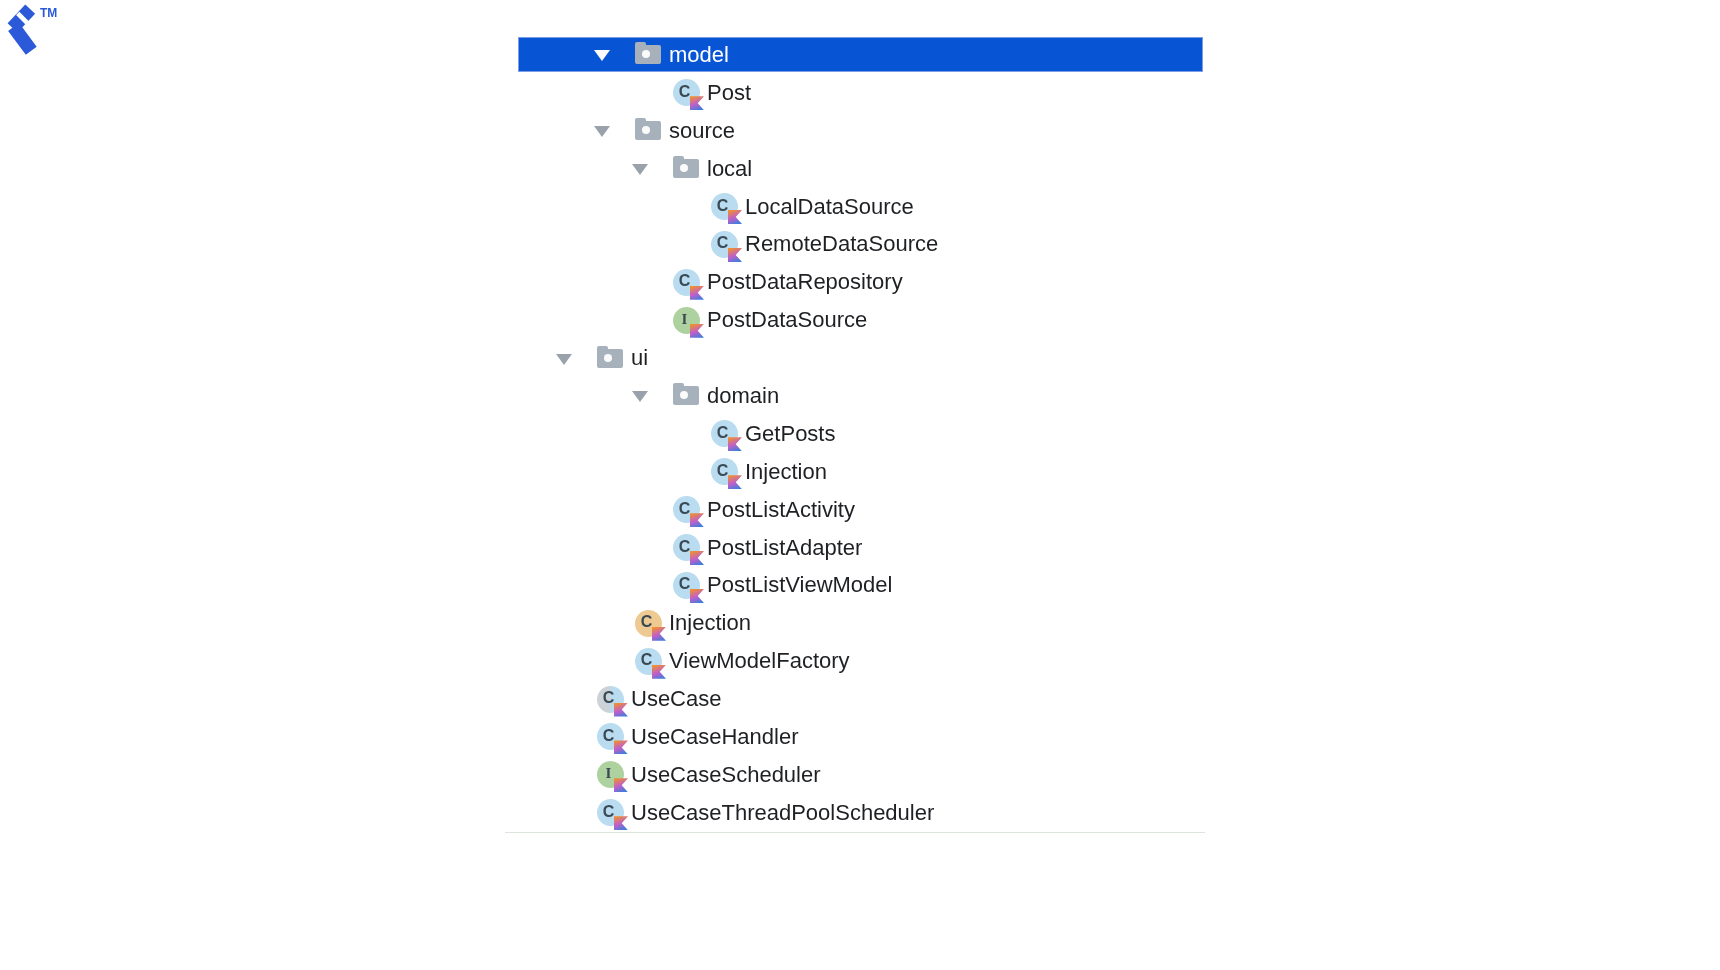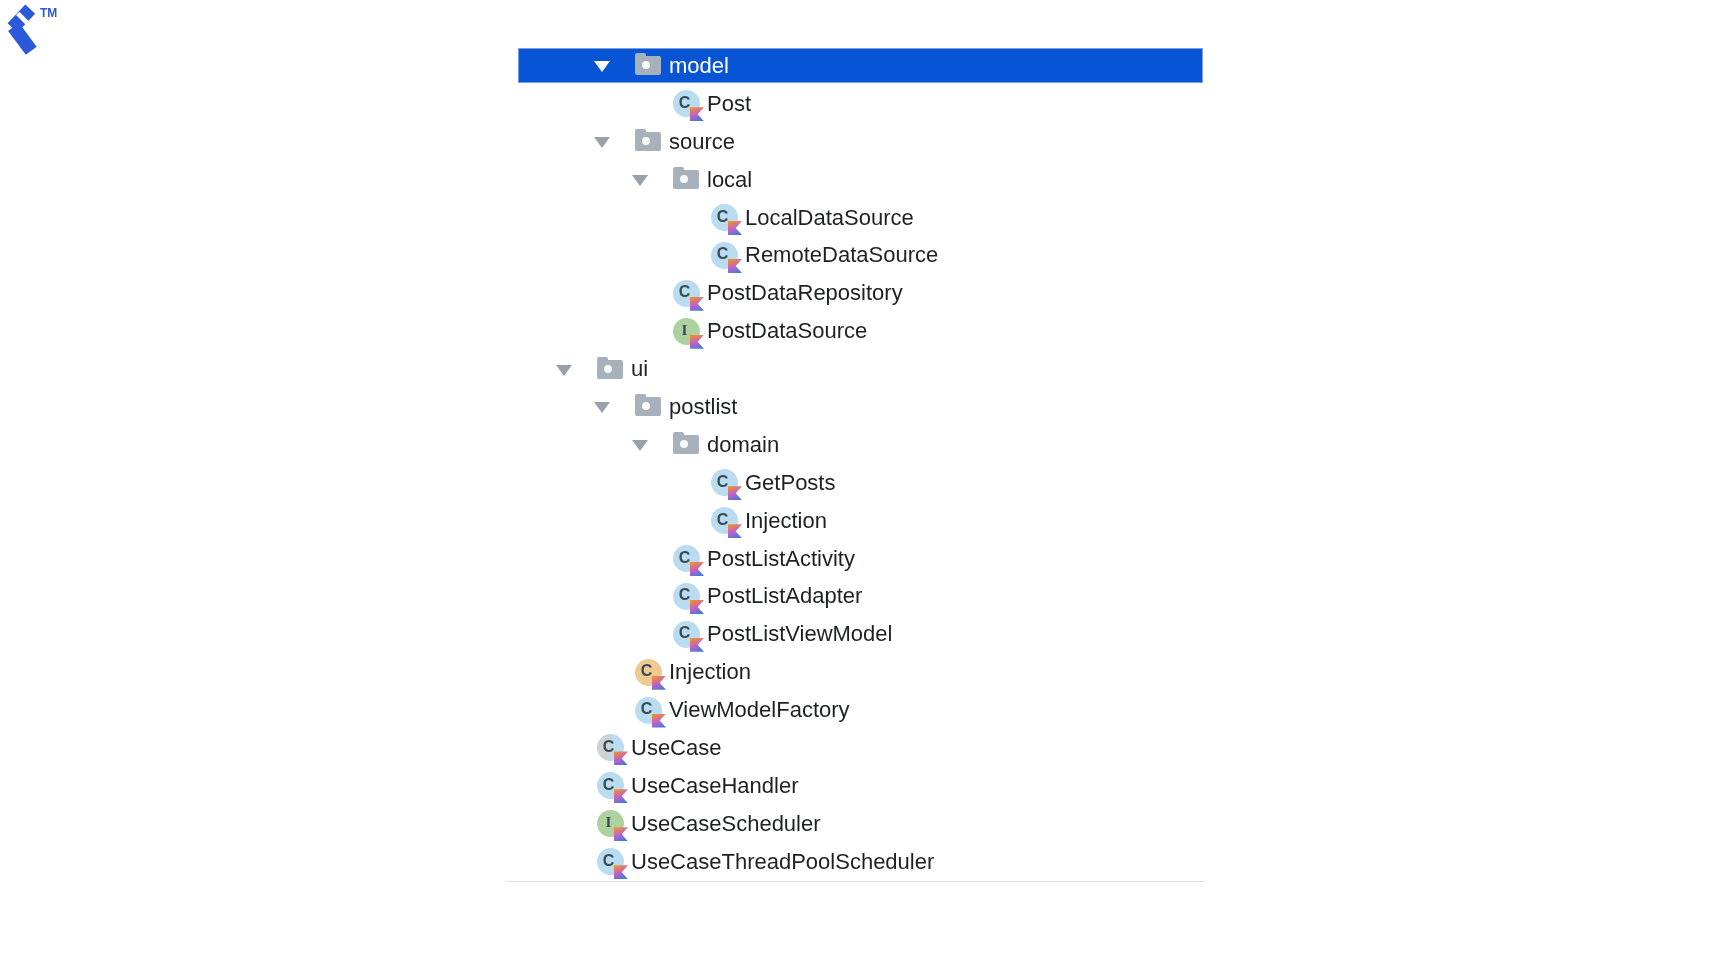--- a/index.html
+++ b/index.html
@@ -13,21 +13,21 @@
   .logo{position:absolute;left:6px;top:4px;width:70px;height:60px;}
   .logo svg{position:absolute;left:0;top:0;}
   .logo .tm{
     position:absolute;left:34px;top:2px;
     font-size:12px;font-weight:700;letter-spacing:0px;
     color:#2b59d8;
   }
 
   
   .tree-panel{
-    position:absolute;left:505px;top:47px;width:700px;
+    position:absolute;left:505px;top:36px;width:700px;
     border-bottom:1px solid #dce5dc;
   }
   .row{
     position:relative;height:37.9px;box-sizing:border-box;
     display:flex;align-items:center;
     font-size:22px;color:#1e2023;
     white-space:nowrap;
   }
   .row.selected::before{
     content:"";position:absolute;left:13px;right:2px;top:1px;bottom:2px;
@@ -185,29 +185,20 @@
   </div>
     <div class="row" style="padding-left: 40px;">
     <span class="arrowbox">
         <span class="tri"></span>
       </span>
     <span class="iconbox">
         <span class="folder"></span>
       </span>
     <span class="label">ui</span>
   </div>
-    <div class="row" style="padding-left: 78px;">
-    <span class="arrowbox">
-        <span class="tri"></span>
-      </span>
-    <span class="iconbox">
-        <span class="folder"></span>
-      </span>
-    <span class="label">postlist</span>
-  </div>
     <div class="row" style="padding-left: 116px;">
     <span class="arrowbox">
         <span class="tri"></span>
       </span>
     <span class="iconbox">
         <span class="folder"></span>
       </span>
     <span class="label">domain</span>
   </div>
     <div class="row" style="padding-left: 154px;">

